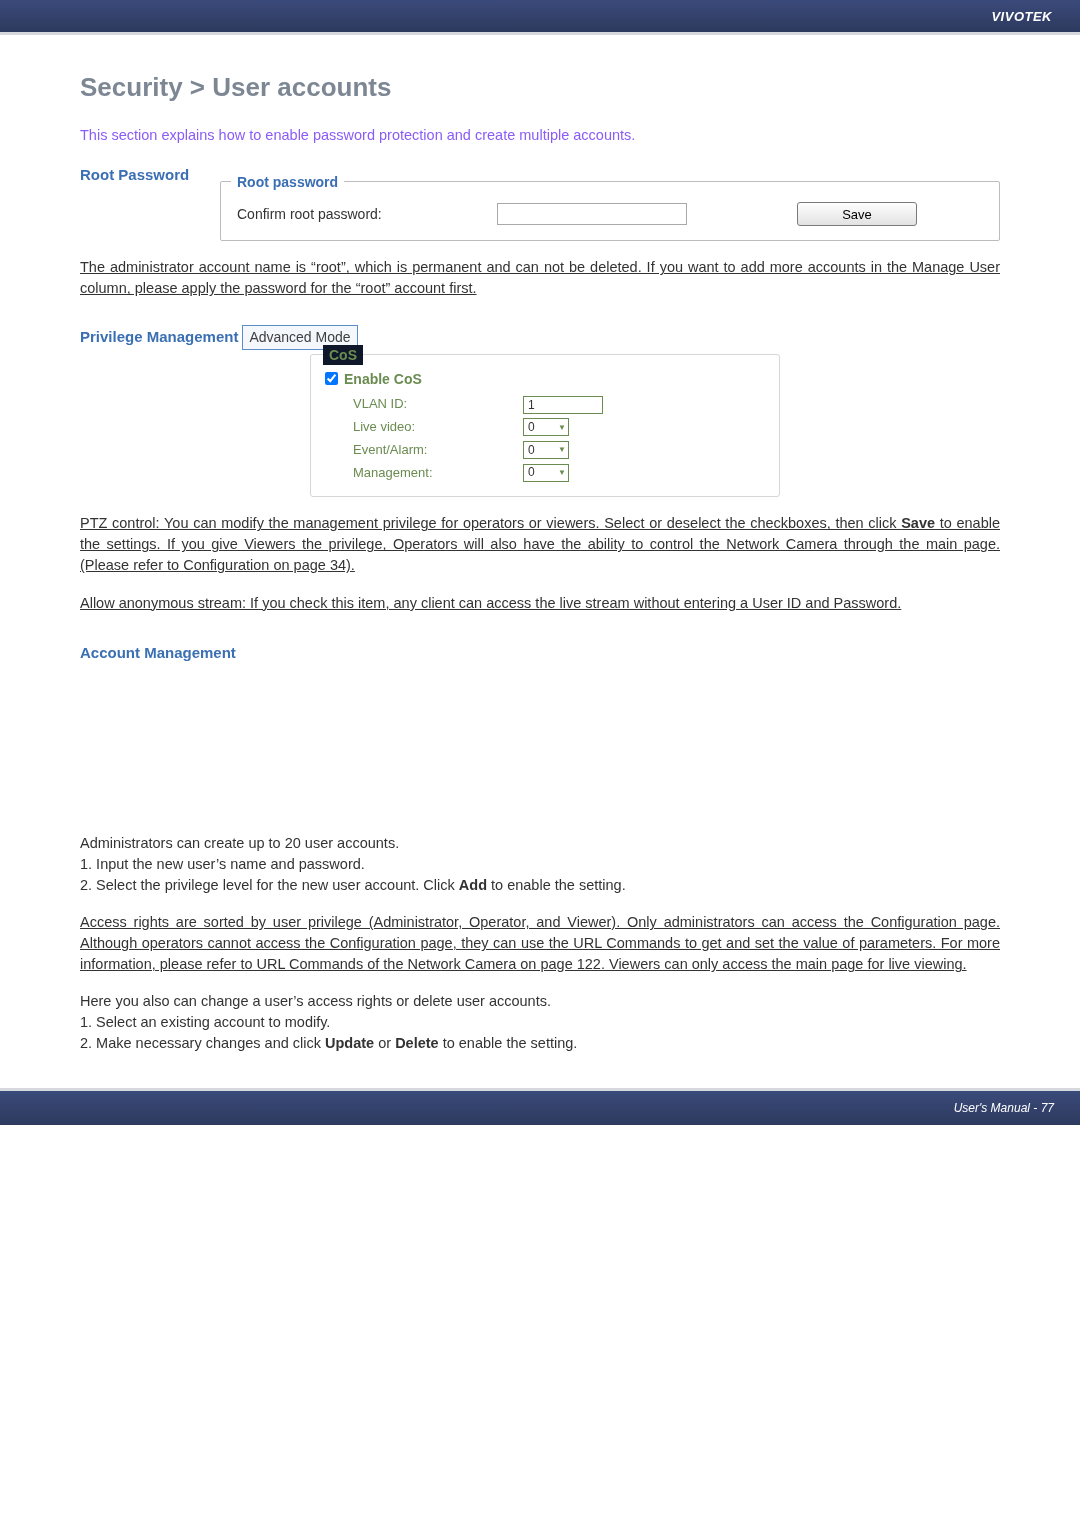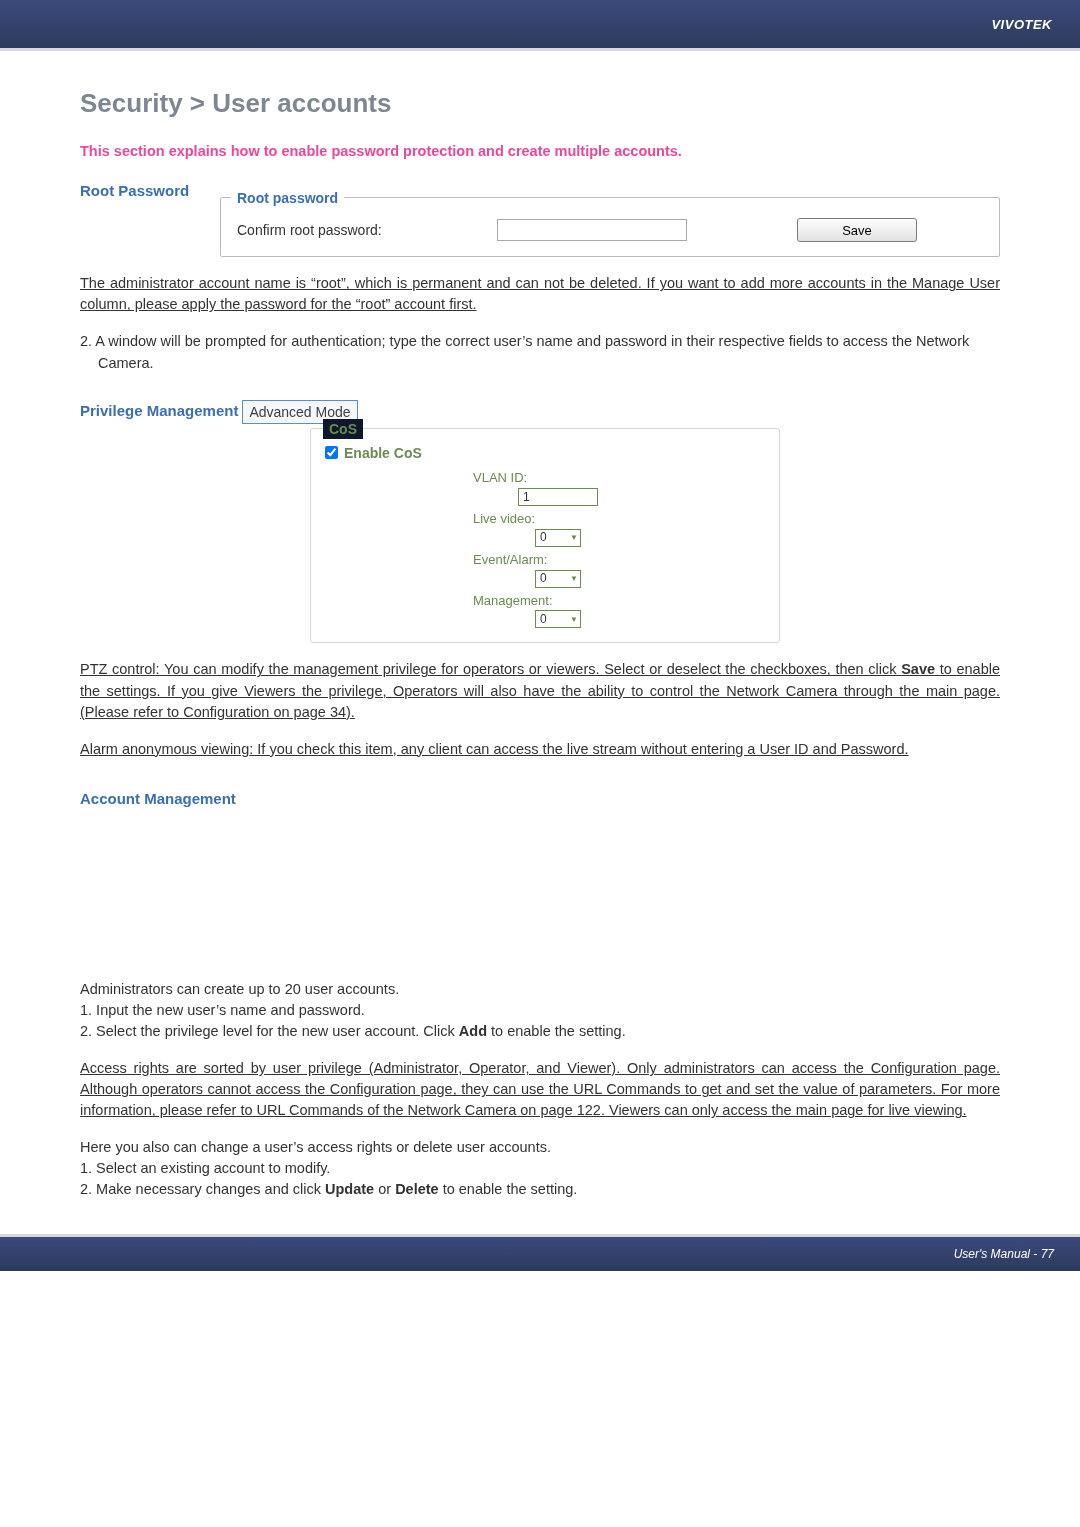--- a/index.html
+++ b/index.html
@@ -4,21 +4,21 @@
   <style>
     * { margin: 0; padding: 0; box-sizing: border-box; }
     body {
       font-family: Arial, Helvetica, sans-serif;
       background: #ffffff;
       width: 1080px;
       color: #333;
     }
     .topbar {
       background: linear-gradient(to bottom, #3a4a7a 0%, #2d3a5e 100%);
-      height: 48px;
+      height: 32px;
       display: flex;
       align-items: center;
       justify-content: flex-end;
       padding: 10px 28px;
     }
     .topbar .brand {
       color: #fff;
       font-style: italic;
       font-weight: bold;
       font-size: 13px;
@@ -33,21 +33,21 @@
       background: #fff;
       font-size: 14.5px;
       line-height: 1.45;
     }
     h1.page-title {
       color: #7d8794;
       font-size: 26px;
       font-weight: bold;
       margin-bottom: 18px;
     }
-    .intro { color: #ec4899; margin-bottom: 18px; font-weight: bold; }
+    .intro { color: #8b5cf6; margin-bottom: 18px; }
     .section-title {
       color: #3b6fb3;
       font-weight: bold;
       font-size: 15px;
       margin-bottom: 2px;
     }
     
     .rp-panel {
       border: 1px solid #bcbcbc;
       border-radius: 2px;
@@ -114,21 +114,21 @@
       position: absolute;
       top: -10px; left: 12px;
       background: #0f172a;
       padding: 0 6px;
       color: #6b8c51;
       font-weight: bold;
       font-size: 14px;
     }
     .cos-chk { display: flex; align-items: center; color: #6b8c51; font-weight: bold; font-size: 14px; margin: 4px 0 6px 0;}
     .cos-chk input { margin-right: 6px; }
-    .cos-row { display: flex; align-items: center; margin: 4px 0 2px 28px; flex-direction: column; }
+    .cos-row { display: flex; align-items: center; margin: 4px 0 2px 28px; }
     .cos-row .lbl { width: 170px; color: #6b8c51; font-size: 13px; }
     .cos-input {
       width: 80px; height: 18px;
       border: 1px solid #6b8c51;
       font-size: 12px; padding: 0 4px; color: #333;
     }
     .cos-select {
       width: 46px; height: 18px;
       border: 1px solid #6b8c51;
       font-size: 12px;
@@ -168,21 +168,20 @@
     <div class="rp-row">
       <span class="lbl">Confirm root password:</span>
       <input type="password" style="">
       <button class="save-btn">Save</button>
     </div>
   </div>
 
   <p class="para">The administrator account name is “root”, which is permanent and can not be deleted. If you want to add more accounts in the Manage User column, please apply the password for the “root” account first.</p>
 
   <div class="ol-like">
-    <p>2. A window will be prompted for authentication; type the correct user’s name and password in their respective fields to access the Network Camera.</p>
   </div>
 
   <div class="priv-header">
     <span class="section-title">Privilege Management</span>
     <span class="badge-adv">Advanced Mode</span>
   </div>
 
   <div class="cos-wrap">
     <div class="cos-panel">
       <div class="legend">CoS</div>
@@ -216,21 +215,21 @@
         </span>
       </div>
     </div>
   </div>
 
   <p class="para">
     <span class="subhead-u">PTZ control</span><span>: You can modify the management privilege for operators or viewers. Select or deselect the checkboxes, then click </span><b>Save</b><span> to enable the settings. If you give Viewers the privilege, Operators will also have the ability to control the Network Camera through the main page. (Please refer to Configuration on page 34).</span>
   </p>
 
   <p class="para">
-    <span class="subhead-u">Alarm anonymous viewing</span><span>: If you check this item, any client can access the live stream without entering a User ID and Password.</span>
+    <span class="subhead-u">Allow anonymous stream</span><span>: If you check this item, any client can access the live stream without entering a User ID and Password.</span>
   </p>
 
   <div class="subhead-blue">Account Management</div>
 
   <div class="small-gap"></div>
 
   <p>Administrators can create up to 20 user accounts.</p>
   <div class="ol-like">
     <p>1. Input the new user’s name and password.</p>
     <p>

